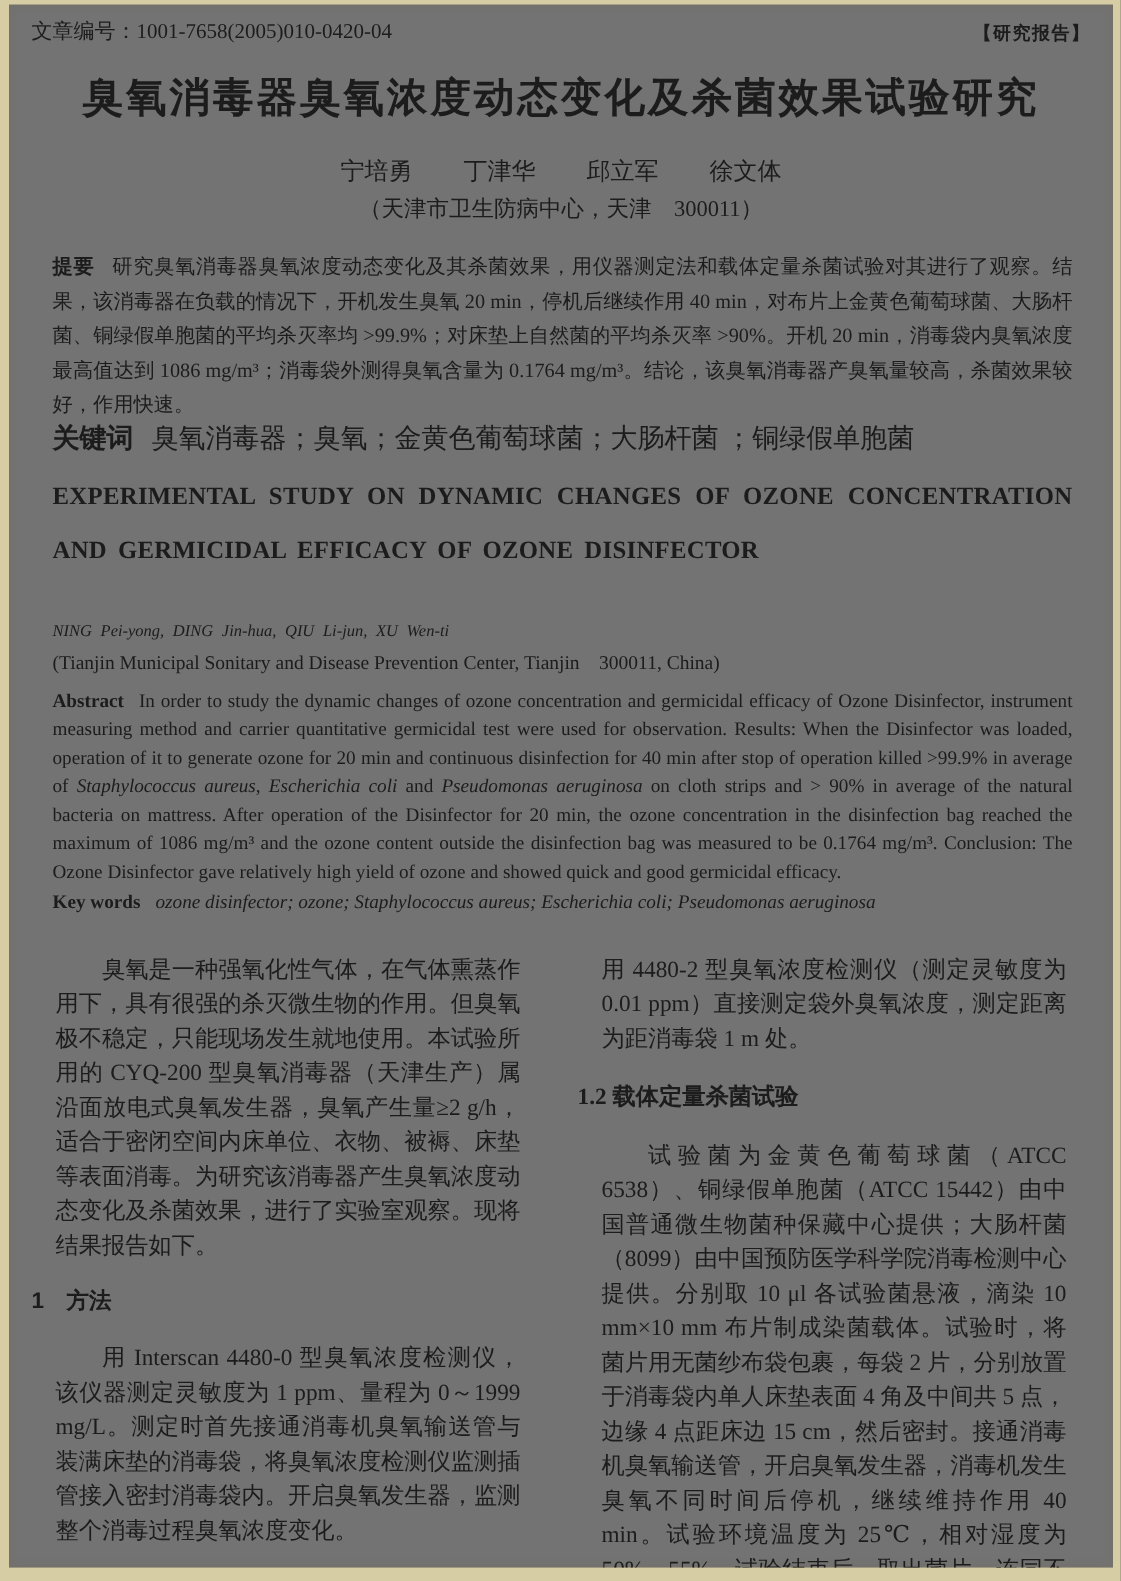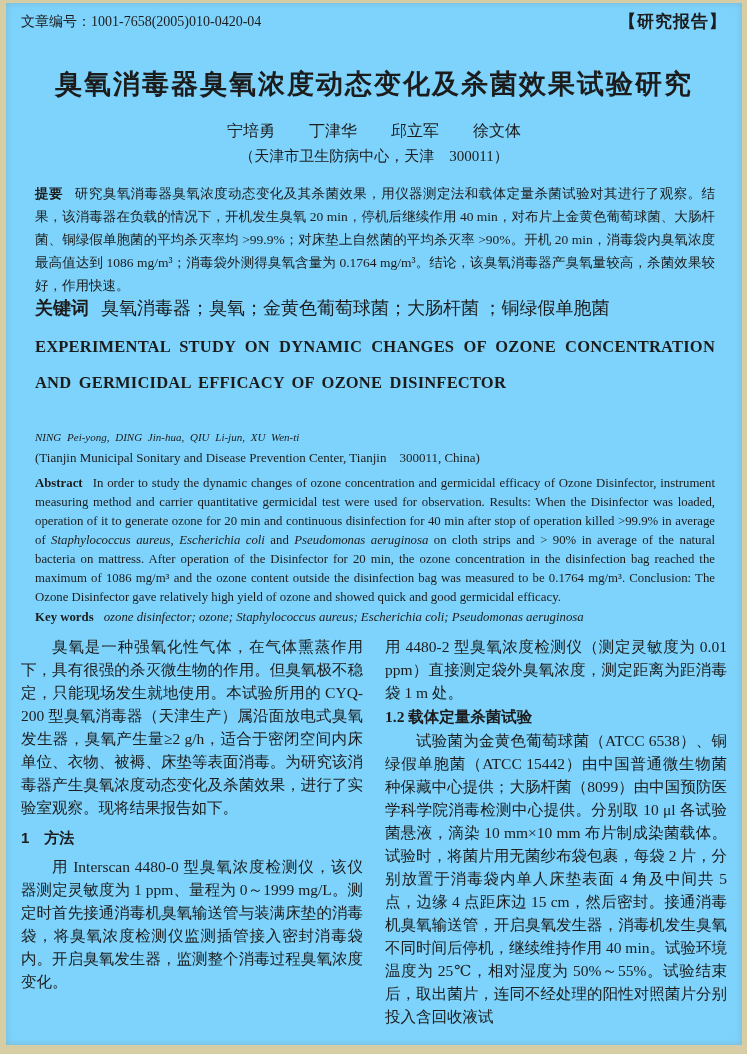--- a/index.html
+++ b/index.html
@@ -12,35 +12,36 @@
     color:#1c1c1c;
     -webkit-font-smoothing:antialiased;
   }
   .scan {
     width:747px; height:1054px;
     background:#d7cda4;
     padding:3px 5px 9px 6px;
   }
   .page {
     width:100%; height:100%;
-    background:#7dd3fc;
+    background:#737373;
     padding:9px 15px 0 15px;
     overflow:hidden;
     box-shadow:inset 0 0 6px rgba(120,105,60,.25);
   }
   .header-row {
     display:flex; justify-content:space-between; align-items:flex-start;
     font-size:14px; line-height:20px;
   }
-  .report-tag { font-weight:bold; font-size:17px; letter-spacing:1px; }
+  .report-tag { font-weight:bold; font-size:12px; letter-spacing:1px; }
   .title-cn {
-    margin:36px 24px 0 24px;
+    margin:20px 24px 0 24px;
     text-align:center;
     font-size:27px; font-weight:bold; letter-spacing:2px;
     line-height:32px;
+    font-family:Liberation Mono, monospace;
   }
   .authors-cn {
     margin-top:21px;
     display:flex; justify-content:center; gap:34px;
     font-size:16px; line-height:20px;
   }
   .affil-cn {
     margin-top:5px; text-align:center;
     font-size:15px; line-height:20px;
   }
@@ -72,21 +73,21 @@
   }
   .en-abstract .lab { margin-right:10px; }
   .en-kw { margin:0; font-size:12.8px; line-height:20px; }
   .en-kw .lab { font-style:normal; margin-right:10px; }
   .columns {
     display:flex; gap:22px;
     margin-top:8px;
     font-size:15.5px;
   }
   .col { flex:1; min-width:0; text-align:justify; line-height:23px; }
-  .col p { margin:0; }
+  .col p { margin:16px; }
   .p-indent { text-indent:2em; }
   .h-section {
     margin:9px 0 7px 0;
     font-family:"Liberation Sans","DejaVu Sans",sans-serif;
     font-size:15px; font-weight:bold; line-height:20px;
     text-align:left;
   }
   .h-sub {
     margin:1px 0 1px 0;
     font-size:15.5px; font-weight:bold; line-height:23px;

